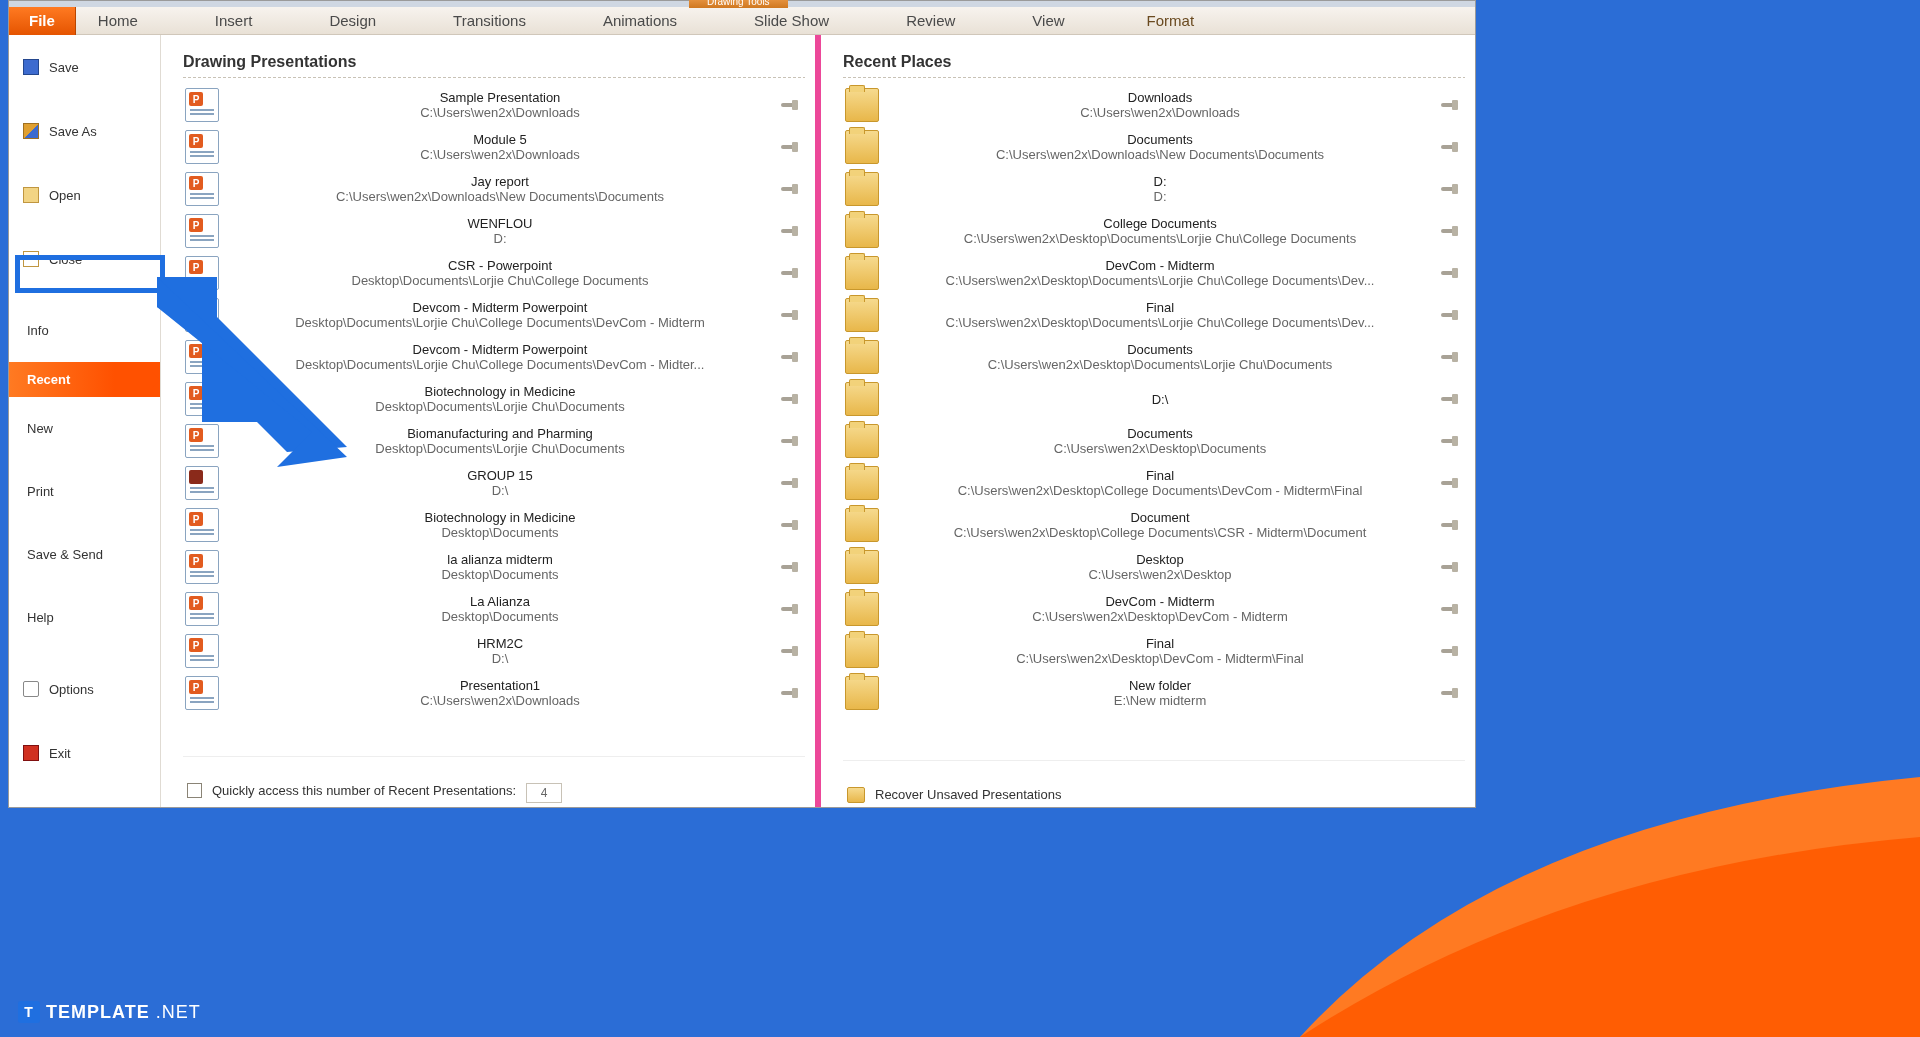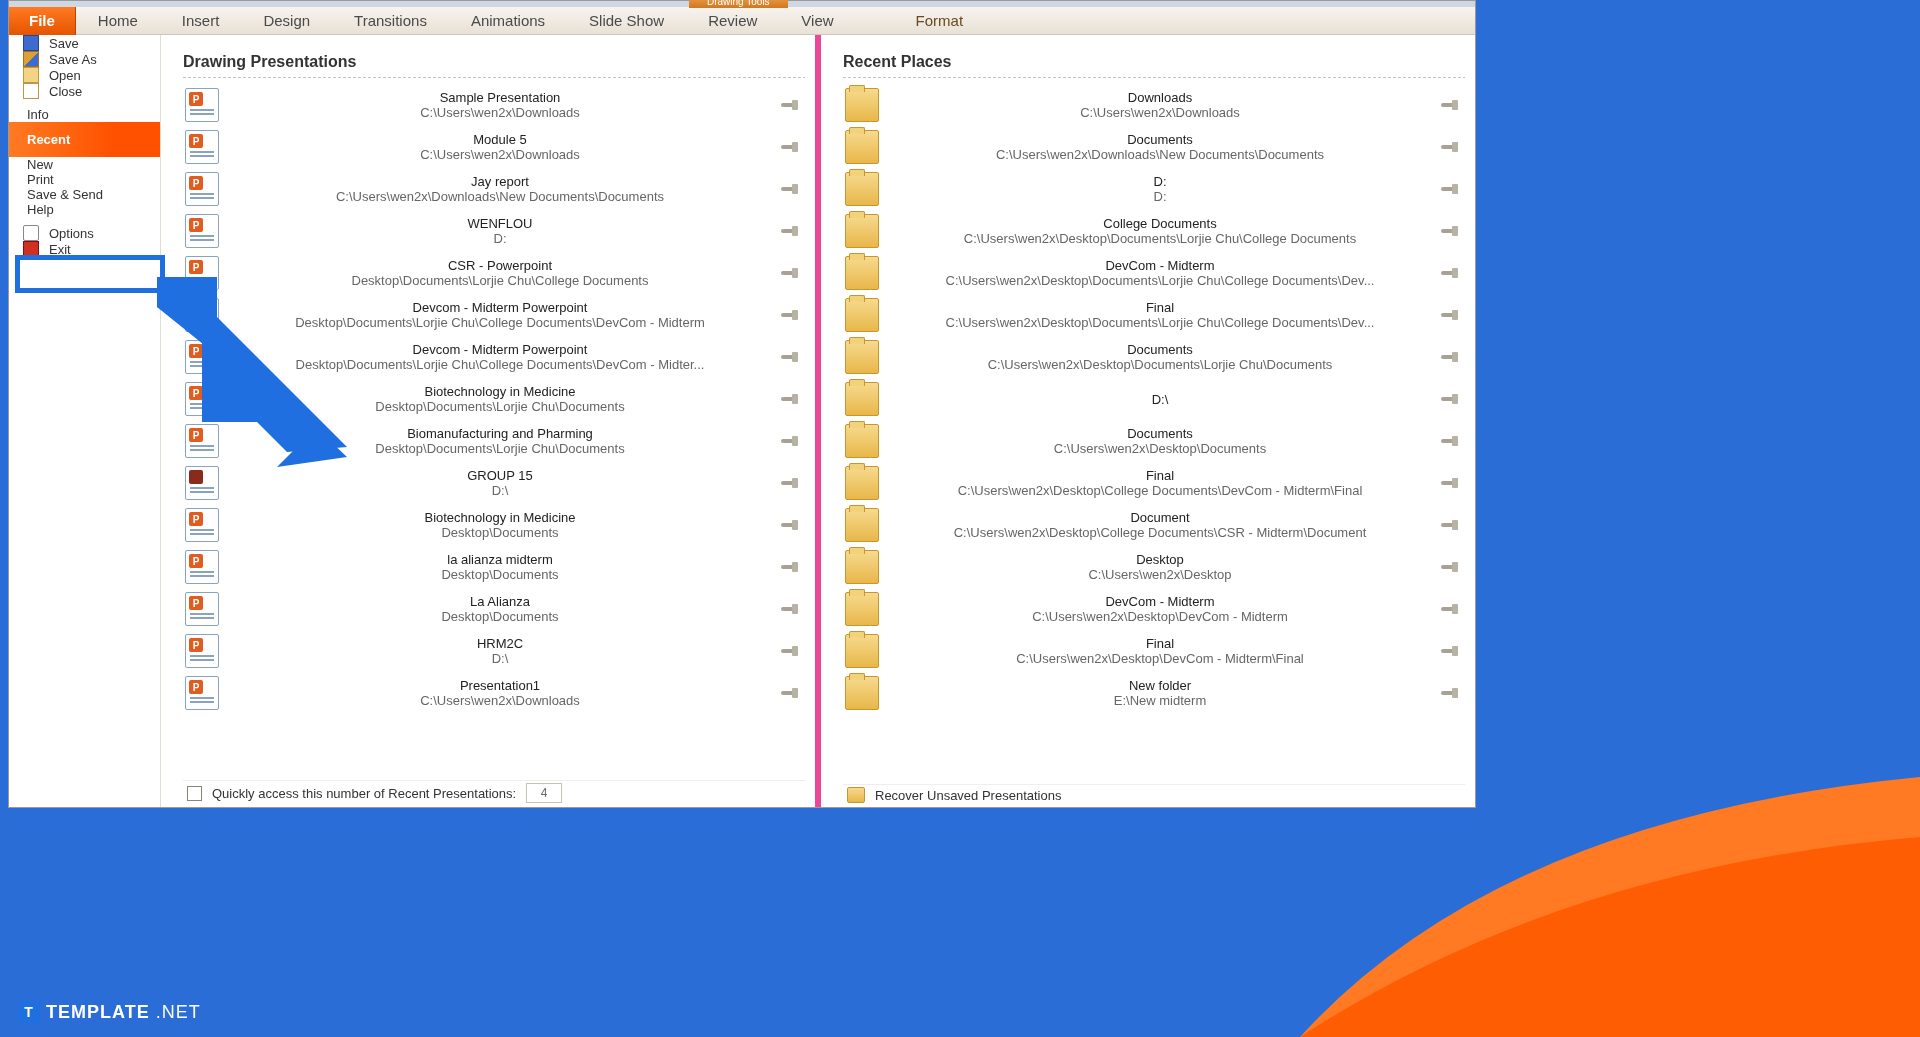--- a/index.html
+++ b/index.html
@@ -6,21 +6,21 @@
   body { background: #2b6dd6; width: 1920px; height: 1037px; overflow: hidden; position: relative; }
   .frame { position: absolute; left: 8px; top: 0; width: 1468px; height: 808px; background: #fff; border: 1px solid #9a9a9a; }
   .titlebar { height: 6px; background: #cfd7e2; }
   .ribbon { height: 28px; background: linear-gradient(#f7f3ee, #e9e1d6); border-bottom: 1px solid #d0c7ba; display: flex; align-items: center; font-size: 15px; color: #4a4a4a; }
   .tab-file { background: linear-gradient(#ff7a22, #e55400); color: #fff; font-weight: 600; padding: 6px 20px; height: 28px; display: flex; align-items: center; border-right: 1px solid #b84600; cursor: pointer; }
   .ribbon-tab { padding: 0 22px; cursor: pointer; }
   .ribbon-tab.context { color: #6a4a20; }
   .contextual-label { position: absolute; top: -6px; left: 680px; background: linear-gradient(#f0a050,#d07820); color: #fff; font-size: 10px; padding: 1px 18px; border-radius: 2px 2px 0 0; }
   .backstage { position: absolute; top: 34px; left: 0; right: 0; bottom: 0; display: flex; background: #fff; }
   .side-col { width: 152px; background: #fff; border-right: 1px solid #e0dbd3; }
-  .side-item { display: flex; align-items: center; padding: 0 14px; font-size: 13px; color: #333; cursor: pointer; gap: 10px; }
+  .side-item { display: flex; align-items: center; padding: 24px 14px; font-size: 13px; color: #333; cursor: pointer; gap: 10px; }
   .side-item.plain { padding-left: 18px; }
   .side-sep { height: 8px; }
   .side-item.active { background: linear-gradient(90deg,#ff7a22,#ff5100 70%); color: #fff; font-weight: 600; position: relative; padding: 10px 18px; }
   .side-item.active::after { content:""; position:absolute; right:-8px; top:50%; transform:translateY(-50%); border:8px solid transparent; border-left-color:#ff5100; }
   .icon-sq { width: 16px; height: 16px; display:inline-block; }
   .icn-save { background:#3d6bcf; border:1px solid #24478e; }
   .icn-saveas { background: linear-gradient(135deg,#e0a030 50%, #3d6bcf 50%); border:1px solid #a07020; }
   .icn-open { background:#f2d484; border:1px solid #c09640; }
   .icn-close { background:#fff; border:1px solid #c09640; position:relative; }
   .icn-opts { background:#fff; border:1px solid #888; border-radius:2px; }
@@ -46,38 +46,38 @@
   .file-ico::after { content:""; position:absolute; left:4px; top:20px; right:4px; height:2px; background:#8aa4c0; box-shadow: 0 4px 0 #8aa4c0; }
   .file-ico.group::before { background:#8a2a1a; content:""; }
   .folder-ico { background: linear-gradient(#f6da8e,#e8b74a); border:1px solid #c8972c; border-radius:2px; }
   .folder-ico::before { content:""; position:absolute; top:-4px; left:3px; width:14px; height:6px; background:#f2d27a; border:1px solid #c8972c; border-bottom:none; border-radius:2px 2px 0 0; }
   .row-txt { flex:1; min-width:0; }
   .row-title { font-size: 13px; color:#222; white-space:nowrap; overflow:hidden; text-overflow:ellipsis; }
   .row-path { font-size: 13px; color:#666; white-space:nowrap; overflow:hidden; text-overflow:ellipsis; }
   .pin { width:18px; height:14px; flex-shrink:0; position:relative; cursor:pointer; }
   .pin::before { content:""; position:absolute; left:0; top:5px; width:11px; height:4px; background:#a8a296; border-radius:2px 0 0 2px; }
   .pin::after { content:""; position:absolute; left:11px; top:2px; width:6px; height:10px; background:#b8b2a4; border-radius:1px; }
-  .footer-row { display:flex; align-items:center; gap:10px; padding: 2px 4px 4px; font-size:13px; color:#333; border-top:1px solid #eee; }
+  .footer-row { display:flex; align-items:flex-start; gap:10px; padding: 26px 4px 4px; font-size:13px; color:#333; border-top:1px solid #eee; }
   .checkbox { width:15px; height:15px; border:1px solid #8a8476; background:#fff; }
   .numbox { width:36px; height:20px; border:1px solid #c8c2b6; text-align:center; font-size:12px; color:#666; }
   .recover-ico { width:18px; height:16px; background: linear-gradient(#f6da8e,#e8b74a); border:1px solid #c8972c; border-radius:2px; }
   .watermark { position:absolute; left:18px; bottom:14px; display:flex; align-items:center; gap:6px; color:#fff; font-weight:700; letter-spacing:1px; font-size:18px; z-index:40; }
   .wm-cube { width:22px; height:22px; background:#1f6fe0; border-radius:3px; display:flex; align-items:center; justify-content:center; color:#fff; font-size:14px; }
   .watermark .net { font-weight:400; }
   .swoosh { position:absolute; right:0; bottom:0; width:620px; height:260px; z-index:1; pointer-events:none; }
 </style>
 </head>
 <body>
 
 <div class="frame">
   <div class="contextual-label">Drawing Tools</div>
   <div class="titlebar"></div>
   <div class="ribbon">
     <div class="tab-file">File</div>
-    <div id="ribbon-tabs" style="display: flex;">
+    <div id="ribbon-tabs" style="display: flex; gap: 33px;">
         <div class="ribbon-tab">Home</div>
         <div class="ribbon-tab">Insert</div>
         <div class="ribbon-tab">Design</div>
         <div class="ribbon-tab">Transitions</div>
         <div class="ribbon-tab">Animations</div>
         <div class="ribbon-tab">Slide Show</div>
         <div class="ribbon-tab">Review</div>
         <div class="ribbon-tab">View</div>
       </div>
     <div class="ribbon-tab context" style="margin-left:38px">Format</div>

